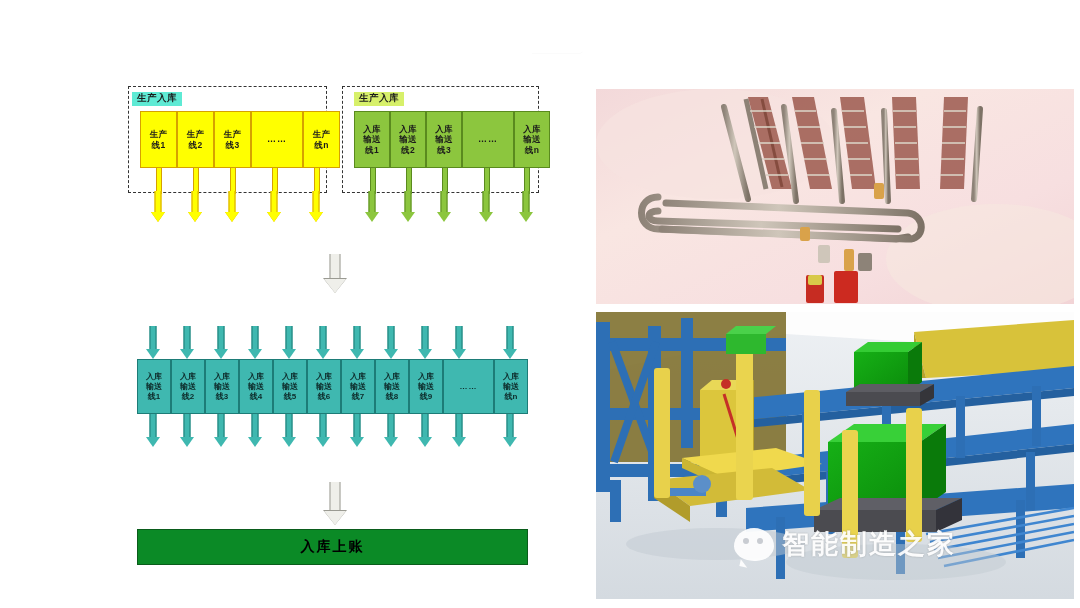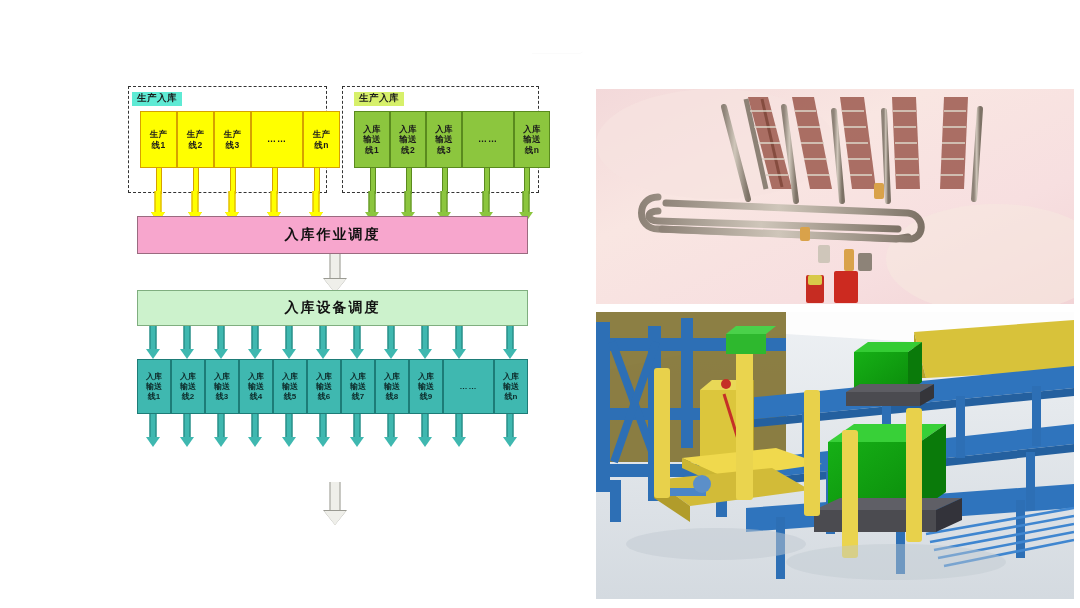--- a/index.html
+++ b/index.html
@@ -225,33 +225,27 @@
     <div class="arrow green" style="left:479px;top:113px;width:14px;height:32px;">
       <div class="shaft" style="top:0;width:5px;height:22px;"></div>
         <div class="head" style="top:21px;"></div>
     </div>
     <div class="stem green" style="left:524px;top:90px;height:26px;"></div>
     <div class="arrow green" style="left:519px;top:113px;width:14px;height:32px;">
       <div class="shaft" style="top:0;width:5px;height:22px;"></div>
         <div class="head" style="top:21px;"></div>
     </div>
 
-    <div class="bar pink" style="left:137px;top:138px;width:391px;height:38px;">
-      <span>入库作业调度</span>
-    </div>
 
     <div class="bigarrow" style="left:323px;top:176px;width:24px;height:38px;">
       <div class="shaft" style="top:0;height:26px;"></div>
       <div class="headline" style="top:24px;"></div>
       <div class="head" style="top:25px;"></div>
     </div>
 
-    <div class="bar mint" style="left:137px;top:212px;width:391px;height:36px;">
-      <span>入库设备调度</span>
-    </div>
 
     <div class="arrow teal" style="left:146px;top:248px;width:14px;height:34px;">
       <div class="shaft" style="top:0;width:5px;height:24px;"></div>
         <div class="head" style="top:23px;"></div>
       </div>
     <div class="arrow teal" style="left:180px;top:248px;width:14px;height:34px;">
       <div class="shaft" style="top:0;width:5px;height:24px;"></div>
         <div class="head" style="top:23px;"></div>
       </div>
     <div class="arrow teal" style="left:214px;top:248px;width:14px;height:34px;">
@@ -392,20 +386,23 @@
         <div class="head" style="top:23px;"></div>
       </div>
 
 
     <div class="bigarrow" style="left:323px;top:404px;width:24px;height:42px;">
       <div class="shaft" style="top:0;height:30px;"></div>
       <div class="headline" style="top:28px;"></div>
       <div class="head" style="top:29px;"></div>
     </div>
 
+    <div class="bar darkgreen" style="left:137px;top:451px;width:391px;height:36px;">
+      <span>入库上账</span>
+    </div>
 
   </div>
 
   <div class="photo photo-top">
     <svg width="478" height="215" viewBox="0 0 478 215">
       <defs>
         <linearGradient id="pinkbg" x1="0" y1="0" x2="1" y2="1">
           <stop offset="0%" stop-color="#f3d9da"></stop>
           <stop offset="35%" stop-color="#f9e6e2"></stop>
           <stop offset="70%" stop-color="#f7dfe0"></stop>
@@ -589,15 +586,22 @@
       </g>
 
       <rect x="130" y="22" width="40" height="20" fill="#2eb82e"></rect>
       <path d="M130 22 L140 14 L180 14 L170 22 Z" fill="#4ad14a"></path>
 
       <ellipse cx="120" cy="232" rx="90" ry="16" fill="#c2c9d1" opacity=".5"></ellipse>
       <ellipse cx="300" cy="250" rx="110" ry="18" fill="#c2c9d1" opacity=".45"></ellipse>
     </svg>
 
     
+    <div class="wm" style="left:138px;top:214px;">
+      <div class="wm-logo">
+        <div class="wm-eye" style="left:9px;"></div>
+        <div class="wm-eye" style="left:23px;"></div>
+      </div>
+      <div class="wm-text">智能制造之家</div>
+    </div>
   </div>
 
 </div>
 
 </body></html>

